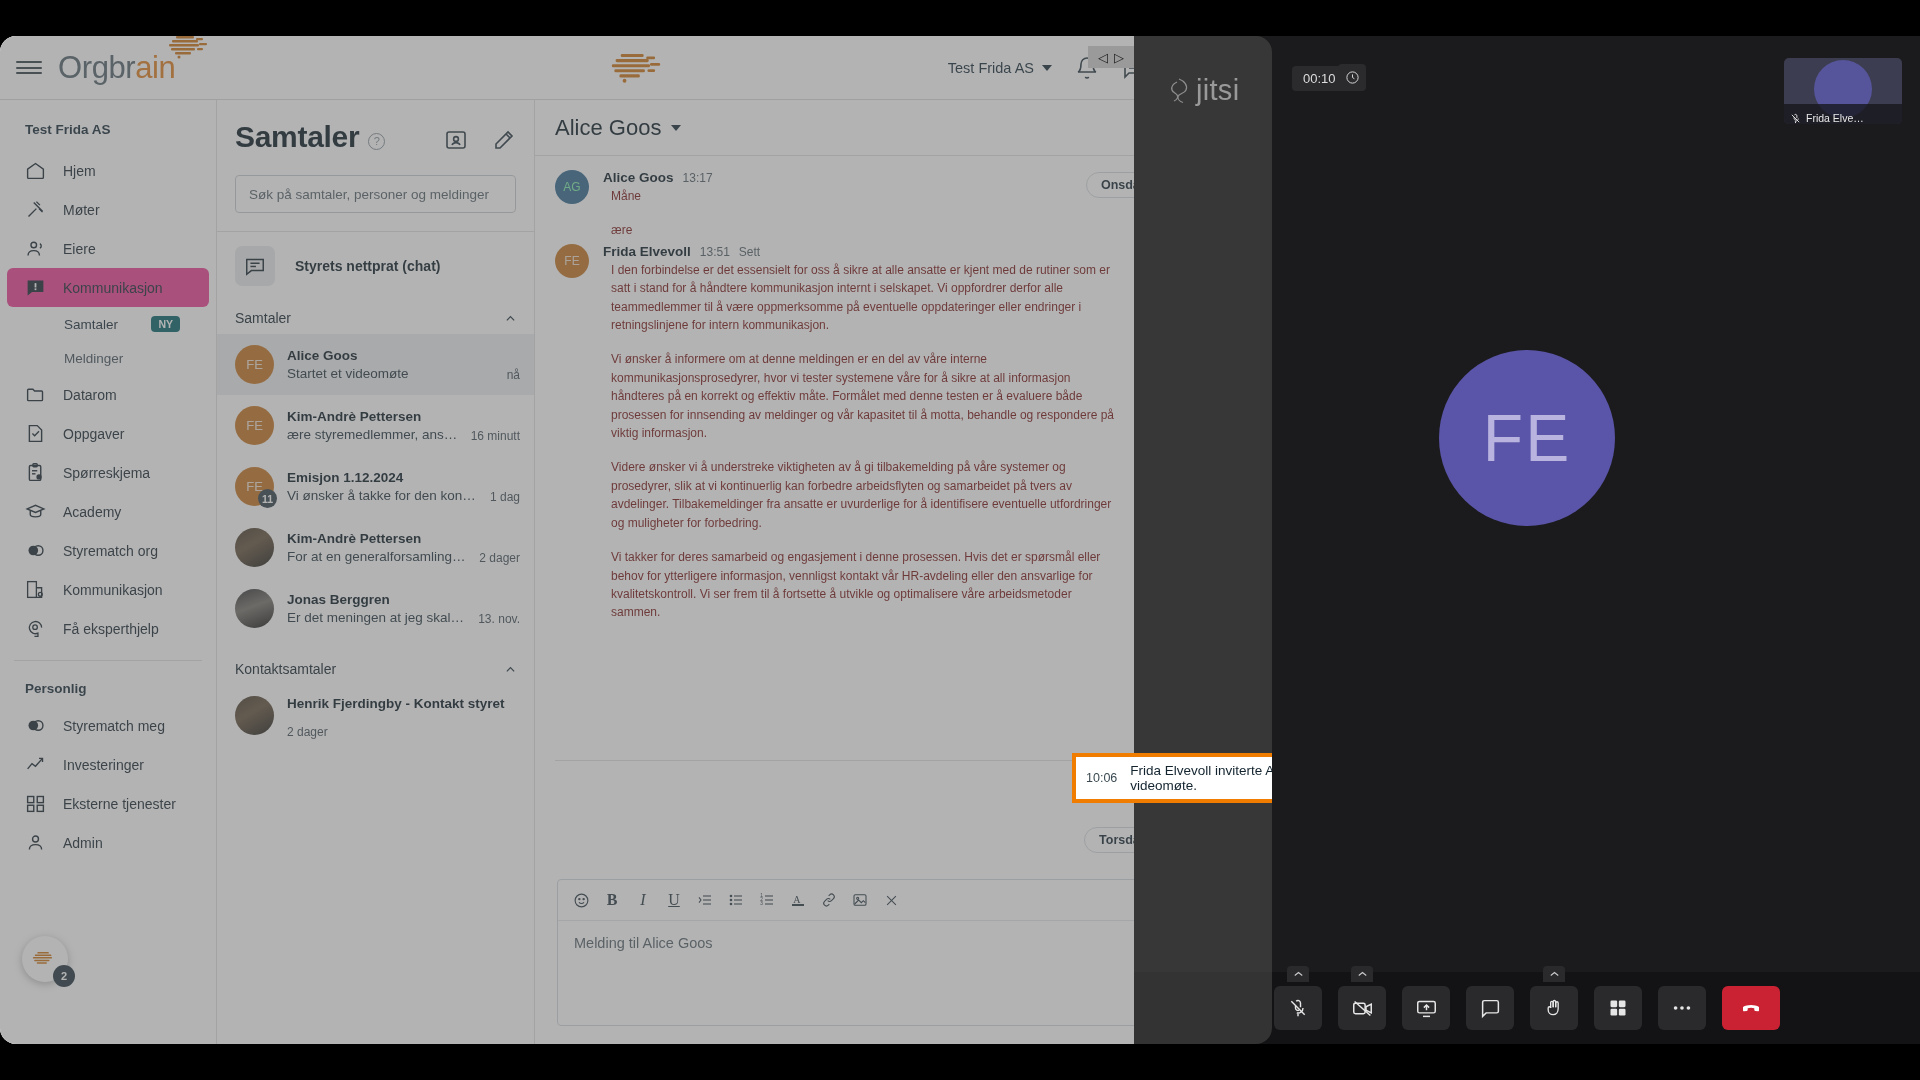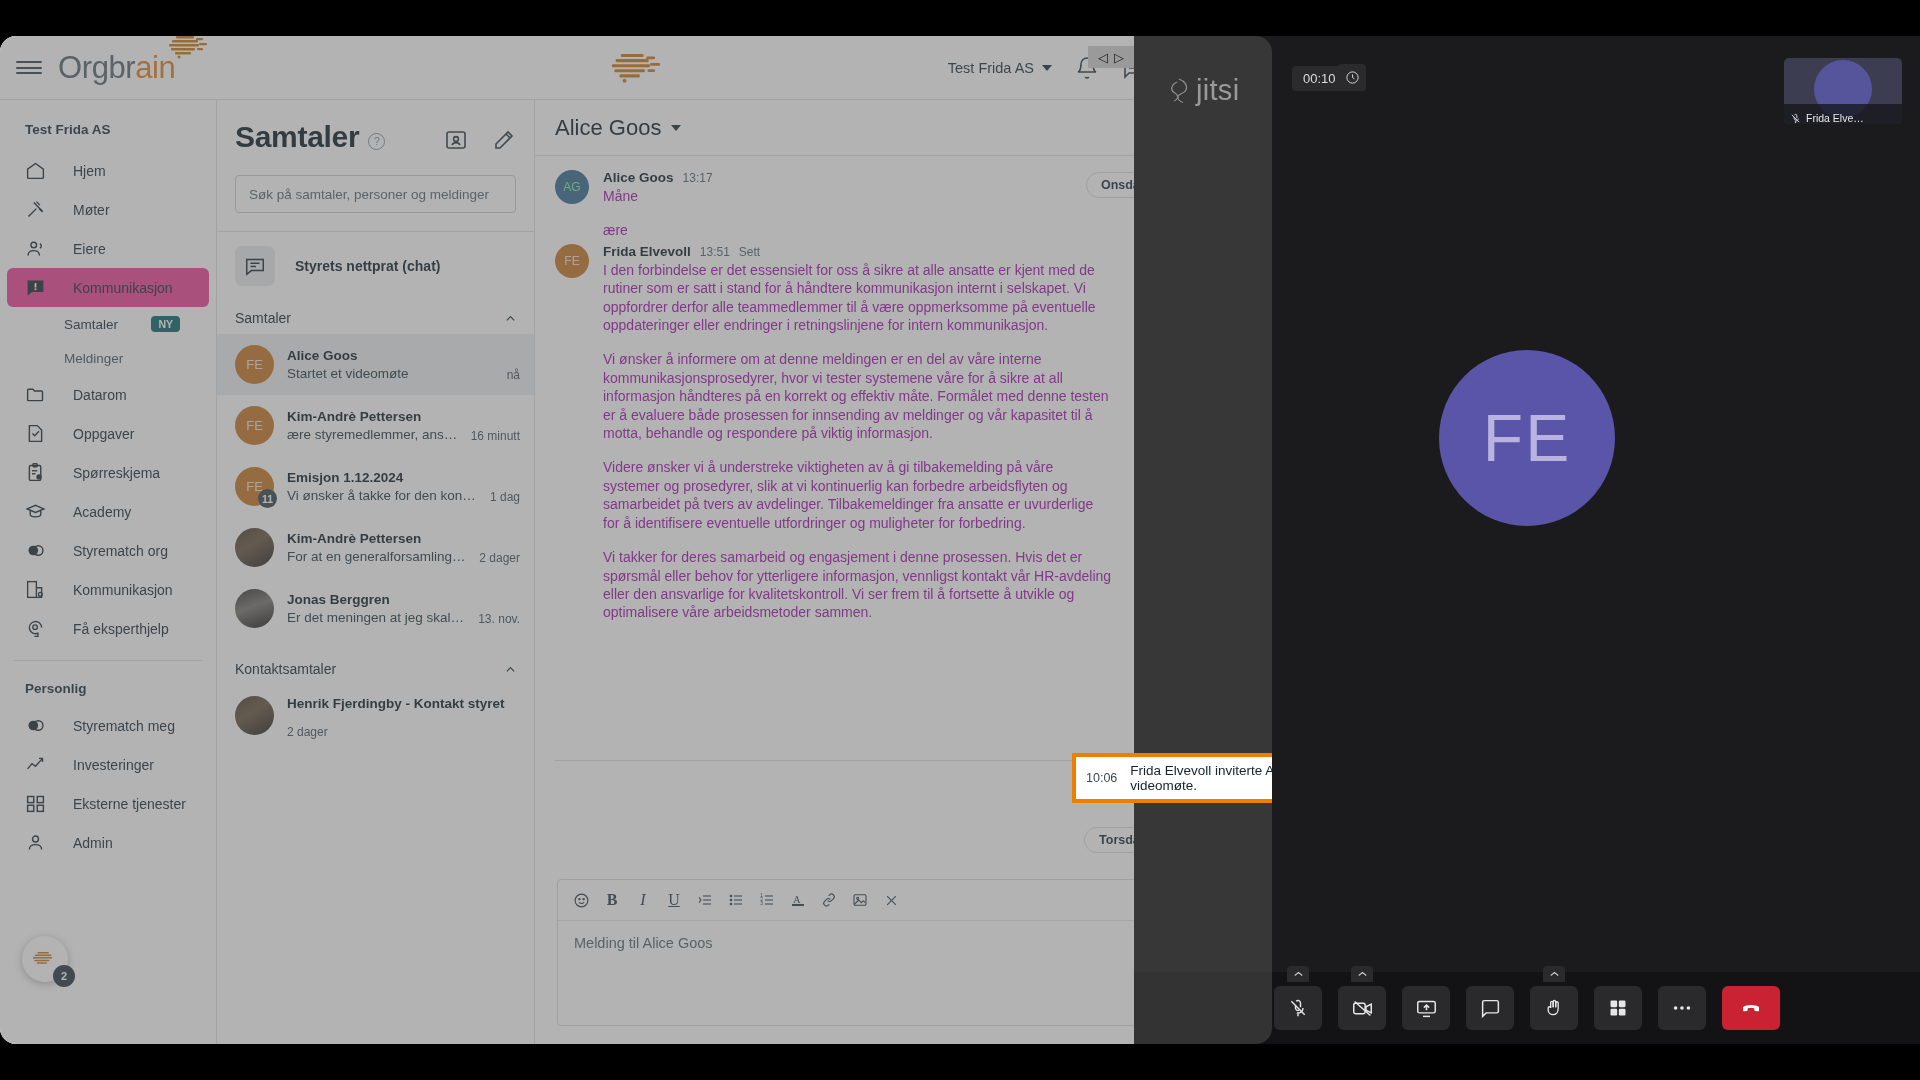--- a/index.html
+++ b/index.html
@@ -58,21 +58,21 @@
   .body-row { flex: 1; display: flex; min-height: 0; }
 
   
   .sidebar {
     width: 217px; flex: 0 0 217px; background: #fff;
     border-right: 1px solid #e2e2e2;
     padding-top: 12px; overflow: hidden; position: relative;
   }
   .side-org { font-size: 13.5px; font-weight: bold; color: #1e3240; padding: 10px 0 14px 25px; }
   .nav-item {
-    display: flex; align-items: center; gap: 27px;
+    display: flex; align-items: center; gap: 17px;
     height: 39px; padding-left: 25px; cursor: pointer;
     font-size: 14px; color: #23323c;
   }
   .nav-item.active { background: #ec4899; border-radius: 6px; margin: 0 7px; padding-left: 18px; }
   .nav-item .nicon { width: 21px; height: 21px; flex: 0 0 21px; color: #22313b; }
   .nav-sub {
     display: flex; align-items: center; height: 34px;
     padding-left: 64px; font-size: 13.5px; color: #4b5a64; cursor: pointer;
     position: relative;
   }
@@ -156,21 +156,21 @@
     font-size: 12.5px; font-weight: bold; color: #1d2f3a; padding: 5px 14px;
   }
   .msg { display: flex; gap: 14px; padding: 8px 30px 0 20px; }
   .mav { width: 34px; height: 34px; border-radius: 50%; flex: 0 0 34px; display: flex; align-items: center; justify-content: center; font-size: 12px; }
   .mav.blue { background: #3a6f96; color: #86efac; }
   .mav.orange { background: #c87d2e; color: #f0e2d2; }
   .mhead { display: flex; align-items: baseline; gap: 9px; }
   .mname { font-size: 13.5px; font-weight: bold; color: #12232e; }
   .mtime { font-size: 12px; color: #5a686f; }
   .msett { font-size: 12px; color: #5a686f; }
-  .mbody { font-size: 14px; color: #a21caf; line-height: 18.4px; margin-top: 2px; max-width: 510px; }
+  .mbody { font-size: 12px; color: #7f1d1d; line-height: 18.4px; margin-top: 2px; max-width: 510px; margin-left: 8px; }
   .mbody p { margin-bottom: 16px; }
   .mbody p:last-child { margin-bottom: 0; }
 
   .scrollbar { position: absolute; right: 3px; top: 345px; width: 5px; height: 210px; background: #b9c0c5; border-radius: 3px; }
 
   .sysline { position: absolute; left: 20px; right: 22px; bottom: 118px; }
   .sysline .hr { height: 1px; background: #e2e2e2; }
 
   .highlight-box {
     position: absolute; left: 537px; top: 653px; width: 344px; height: 50px;

